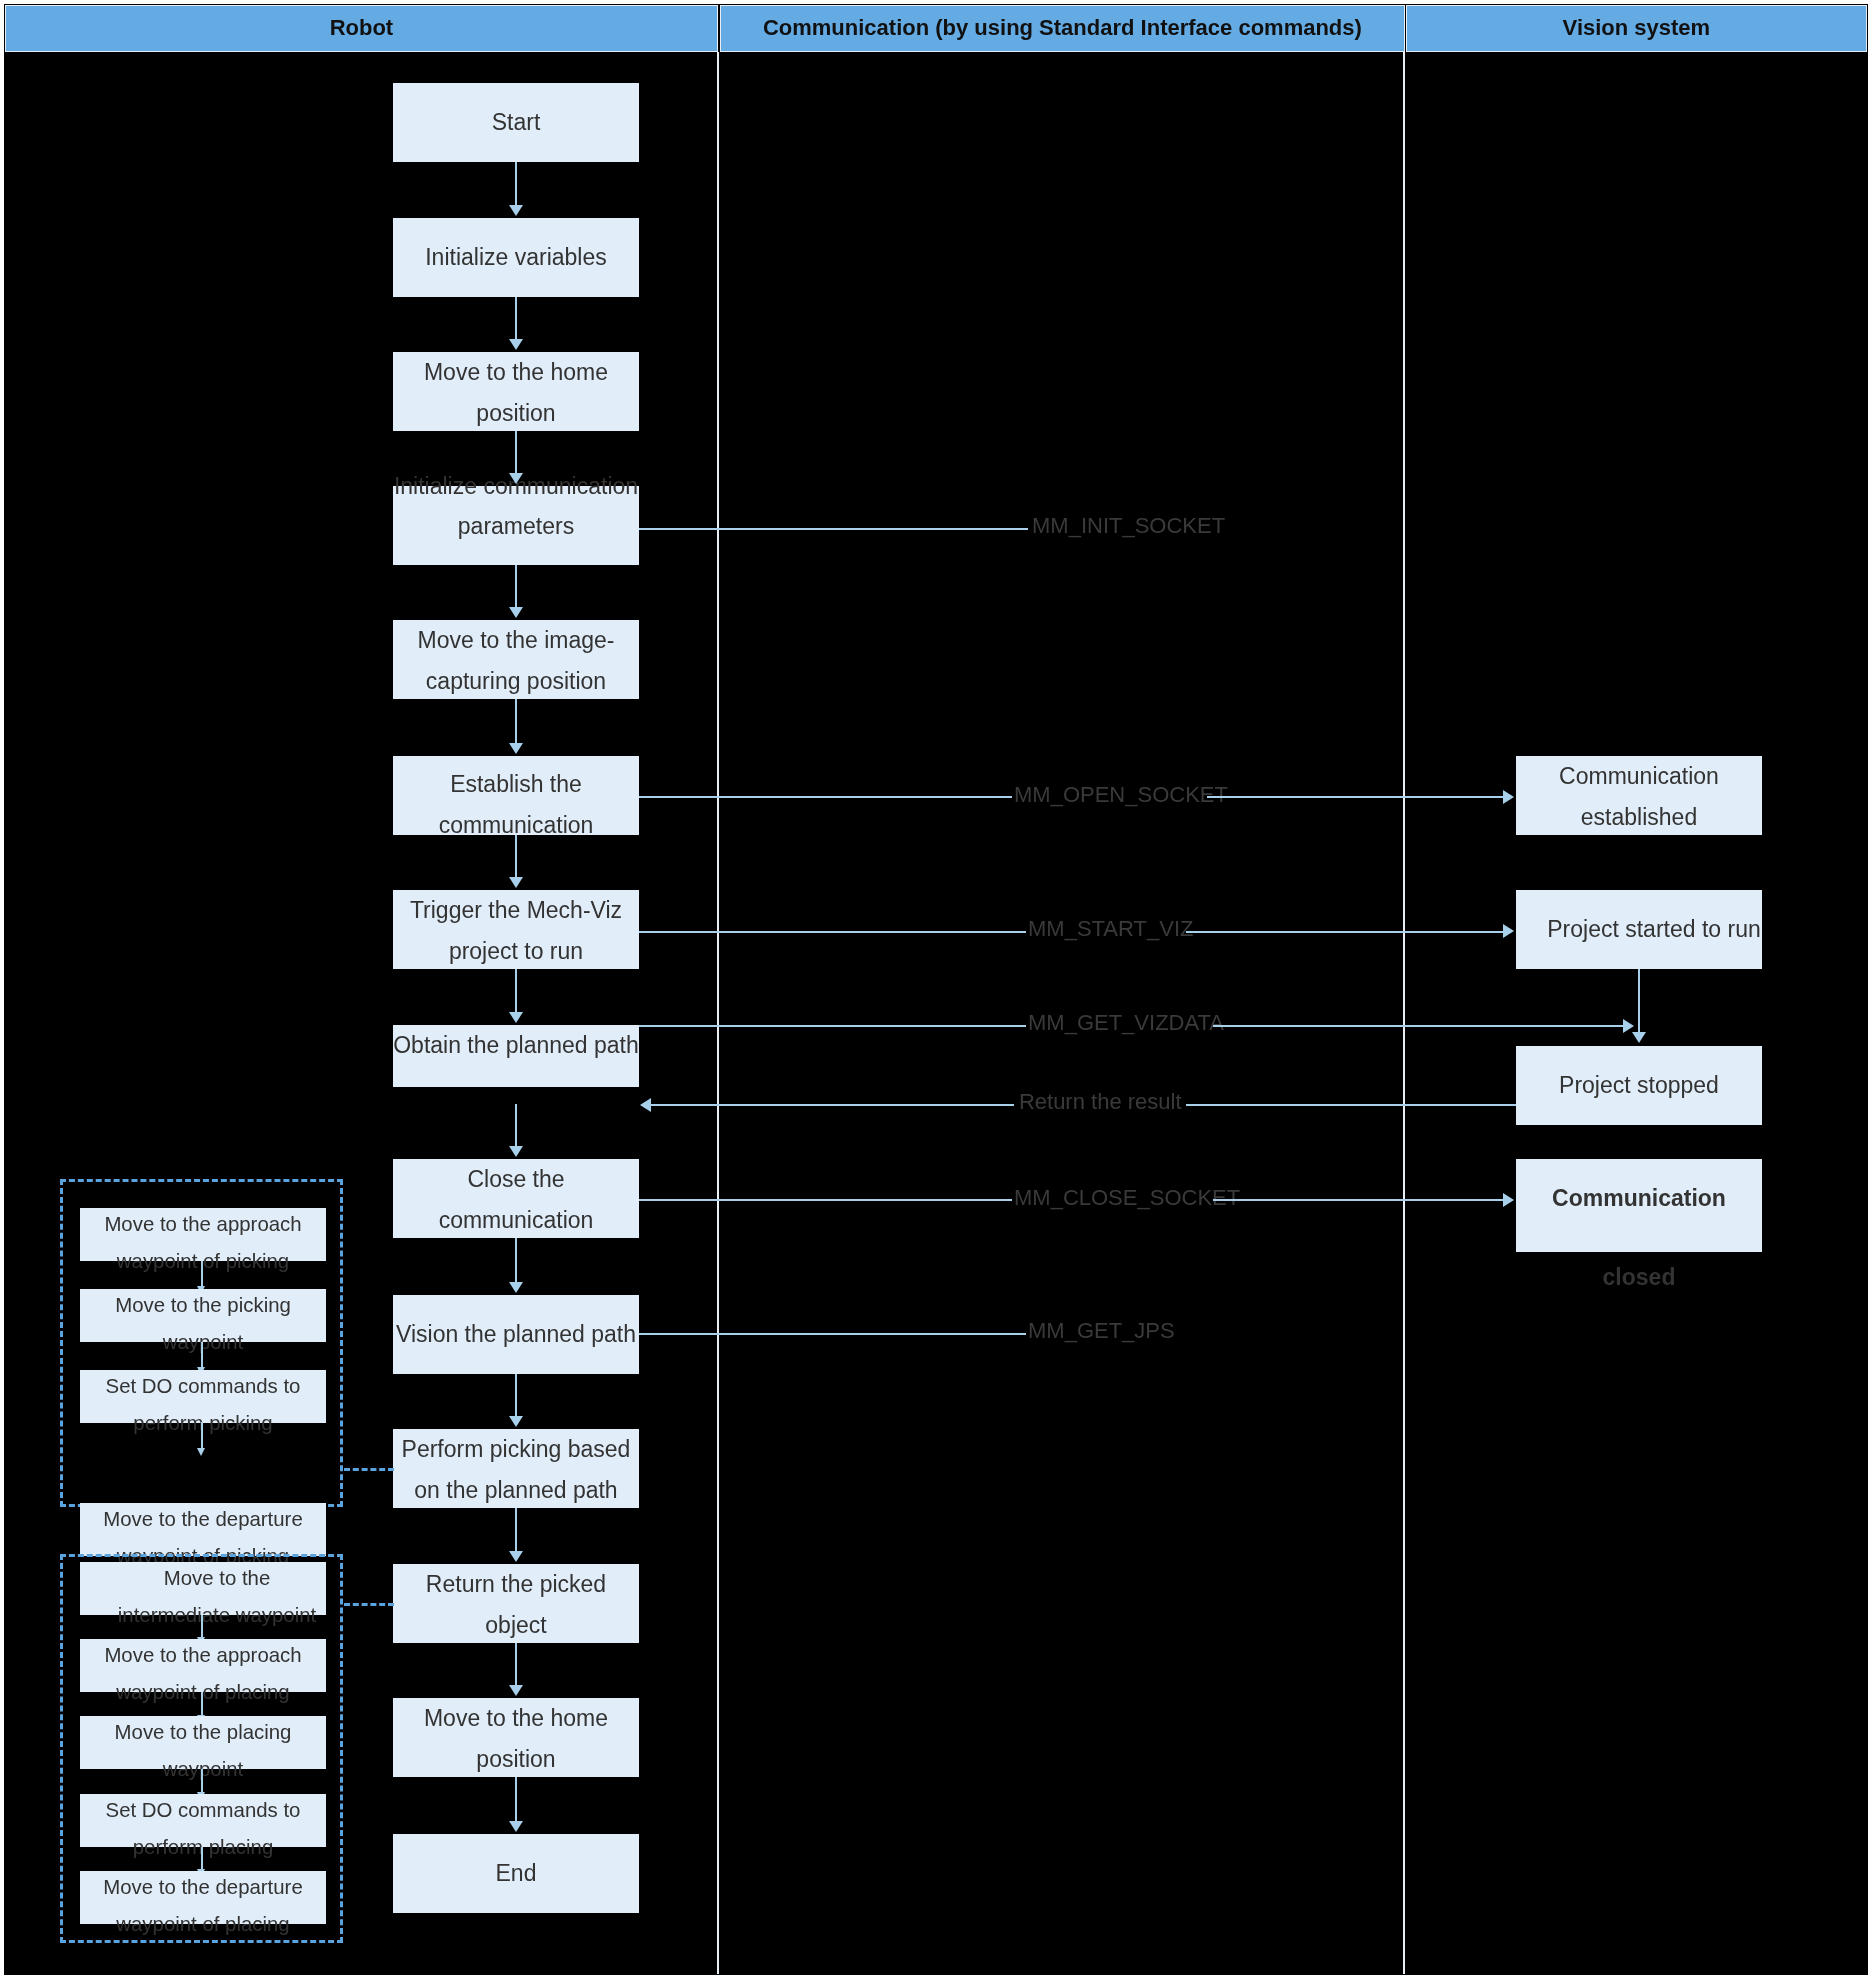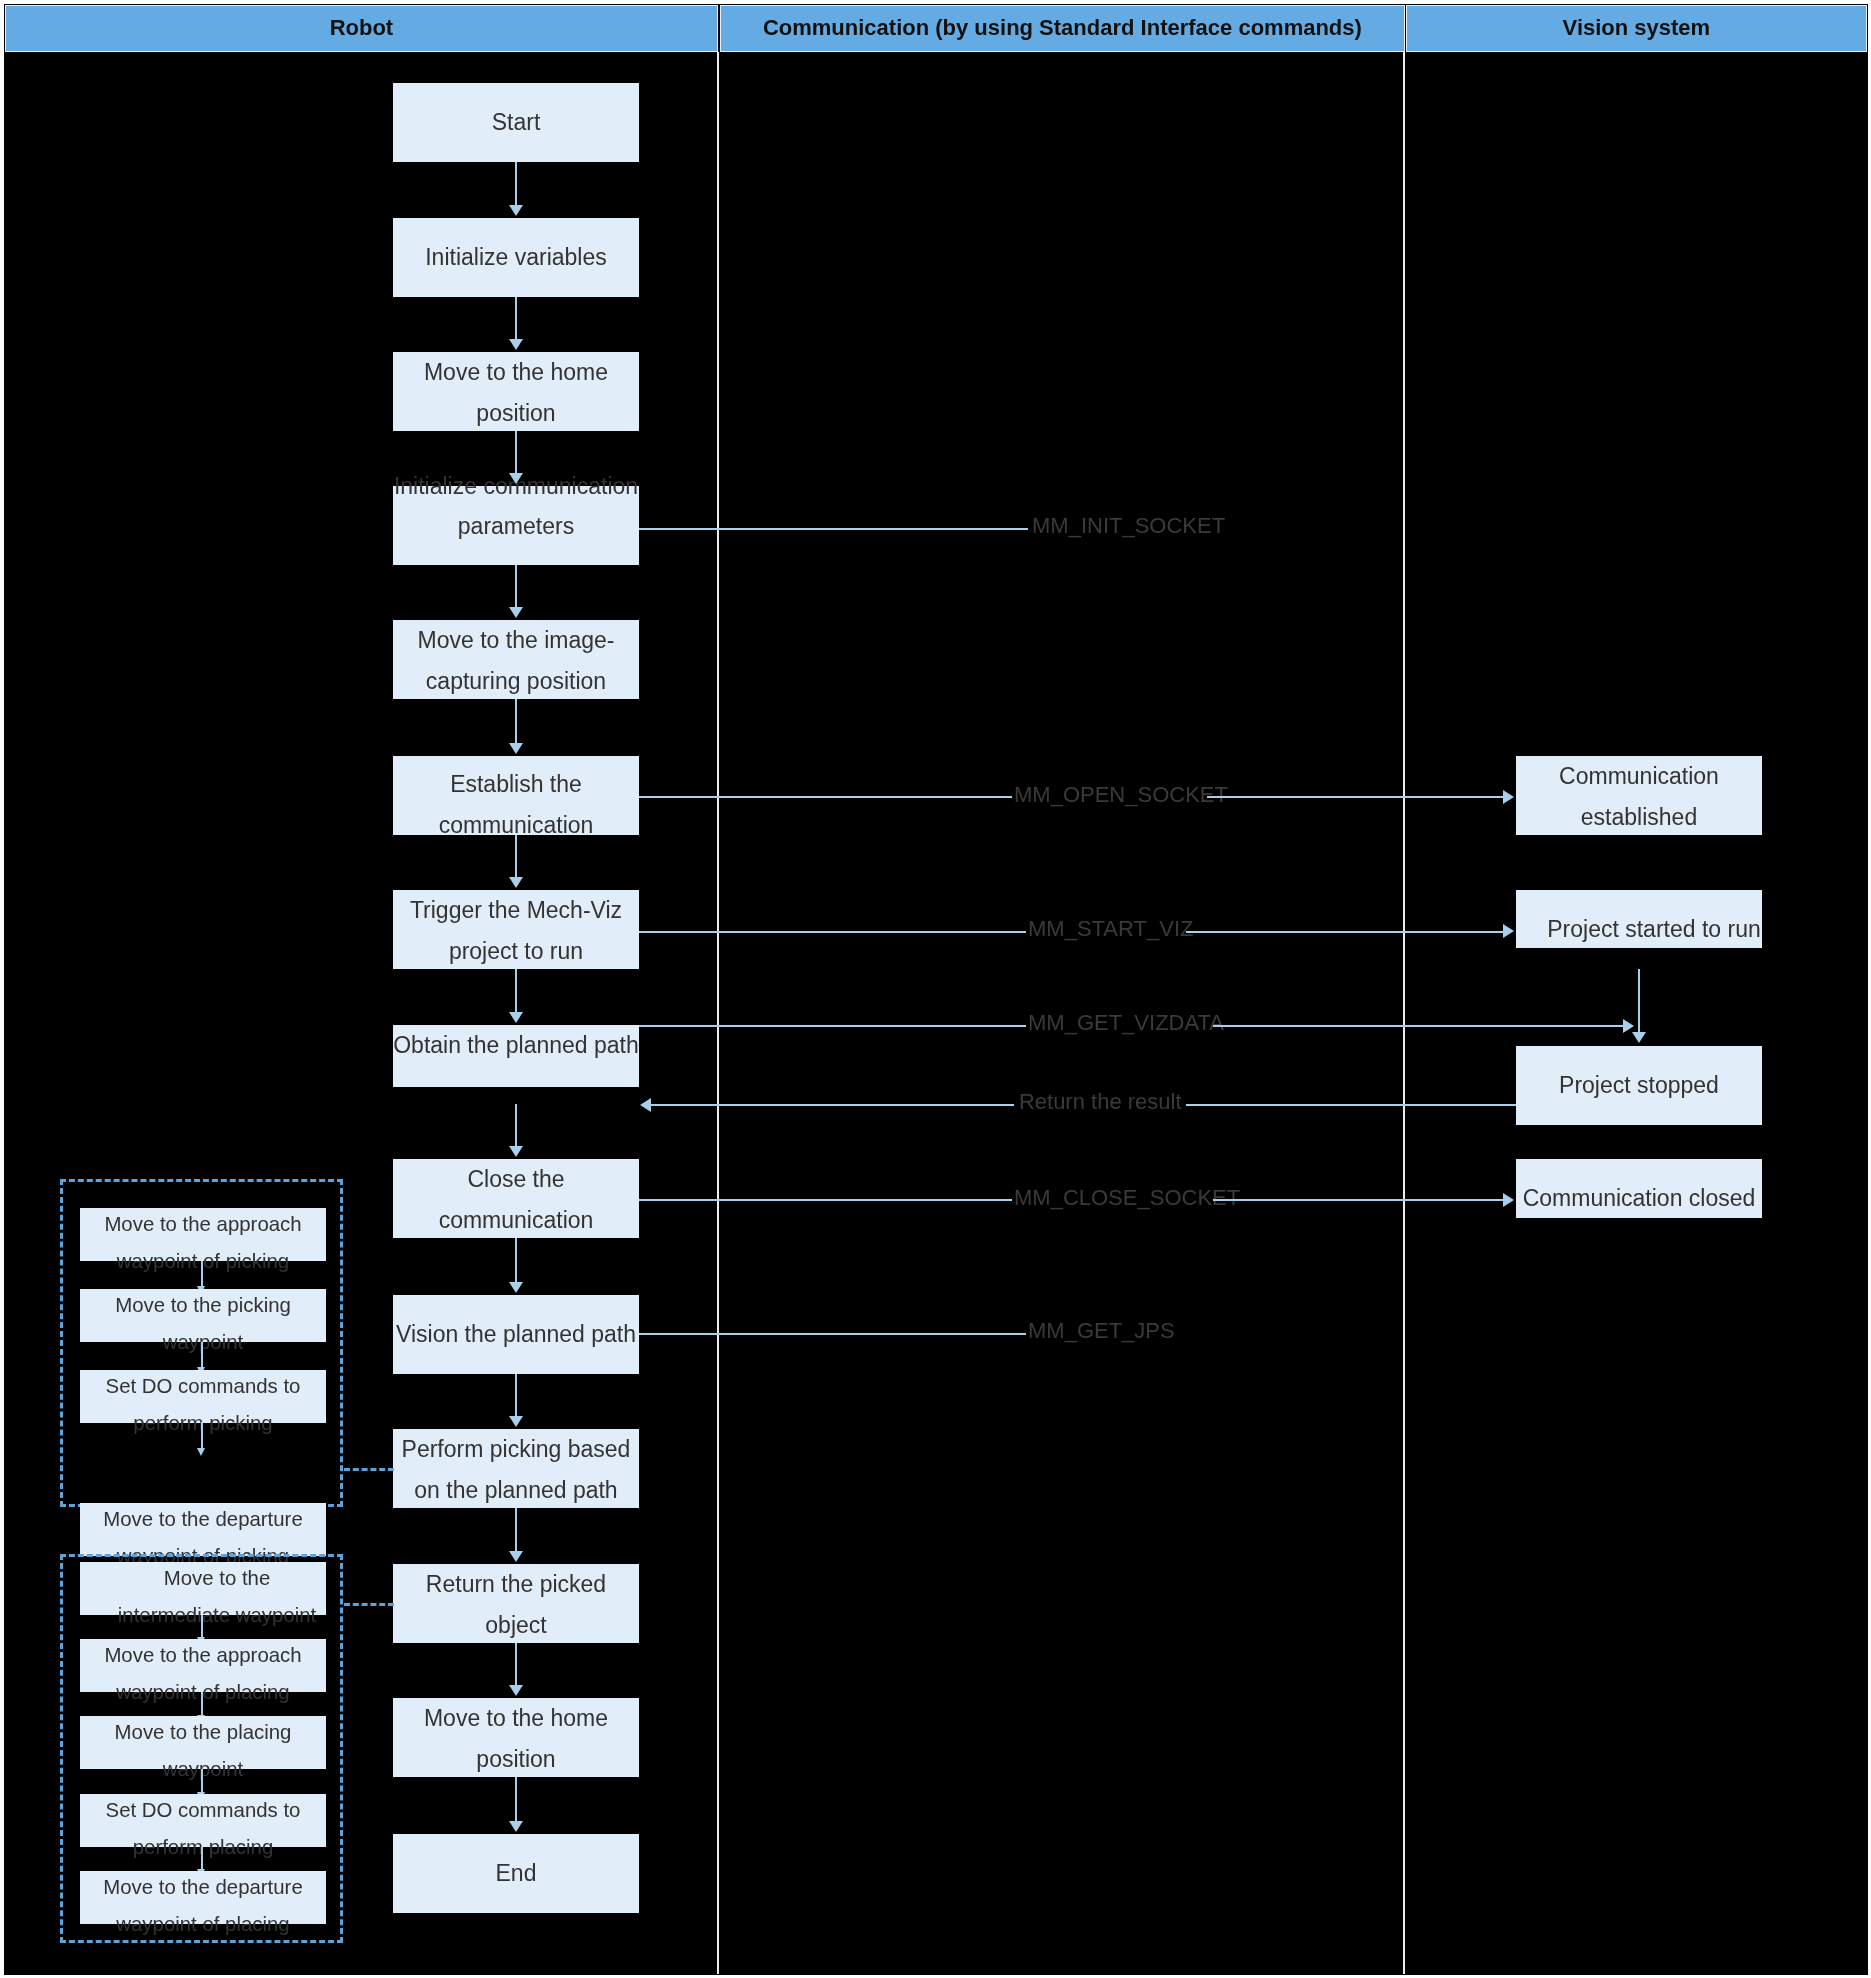--- a/index.html
+++ b/index.html
@@ -190,29 +190,29 @@
   <div class="vline" style="left:515px;top:1643px;height:44px;"></div>
   <div class="arrow-down" style="left:509px;top:1685px;"></div>
 
   <div class="vline" style="left:515px;top:1777px;height:45px;"></div>
   <div class="arrow-down" style="left:509px;top:1821px;"></div>
 
   <div class="box vbox" style="top:756px;height:79px;">
     <span class="t" style="line-height:41px;padding-top:0;">Communication established</span>
   </div>
 
-  <div class="box vbox" style="top:890px;height:58px;padding-left:30px;">
+  <div class="box vbox" style="top:890px;height:79px;padding-left:30px;">
     <span class="t" style="line-height:79px;padding:0;">Project started to run</span>
   </div>
 
   <div class="box vbox" style="top:1046px;height:79px;">
     <span class="t" style="line-height:79px;padding:0;">Project stopped</span>
   </div>
 
-  <div class="box vbox" style="top:1159px;height:59px;">
+  <div class="box vbox" style="top:1159px;height:93px;font-weight:bold;">
     <span class="t" style="line-height:79px;padding:0;">Communication closed</span>
   </div>
 
   <div class="vline" style="left:1638px;top:969px;height:66px;"></div>
   <div class="arrow-down" style="left:1632px;top:1032px;"></div>
 
   <div class="hline" style="left:639px;top:528px;width:389px;"></div>
   <div class="cmd" style="left:1032px;top:513px;">MM_INIT_SOCKET</div>
 
   <div class="hline" style="left:639px;top:796px;width:373px;"></div>

